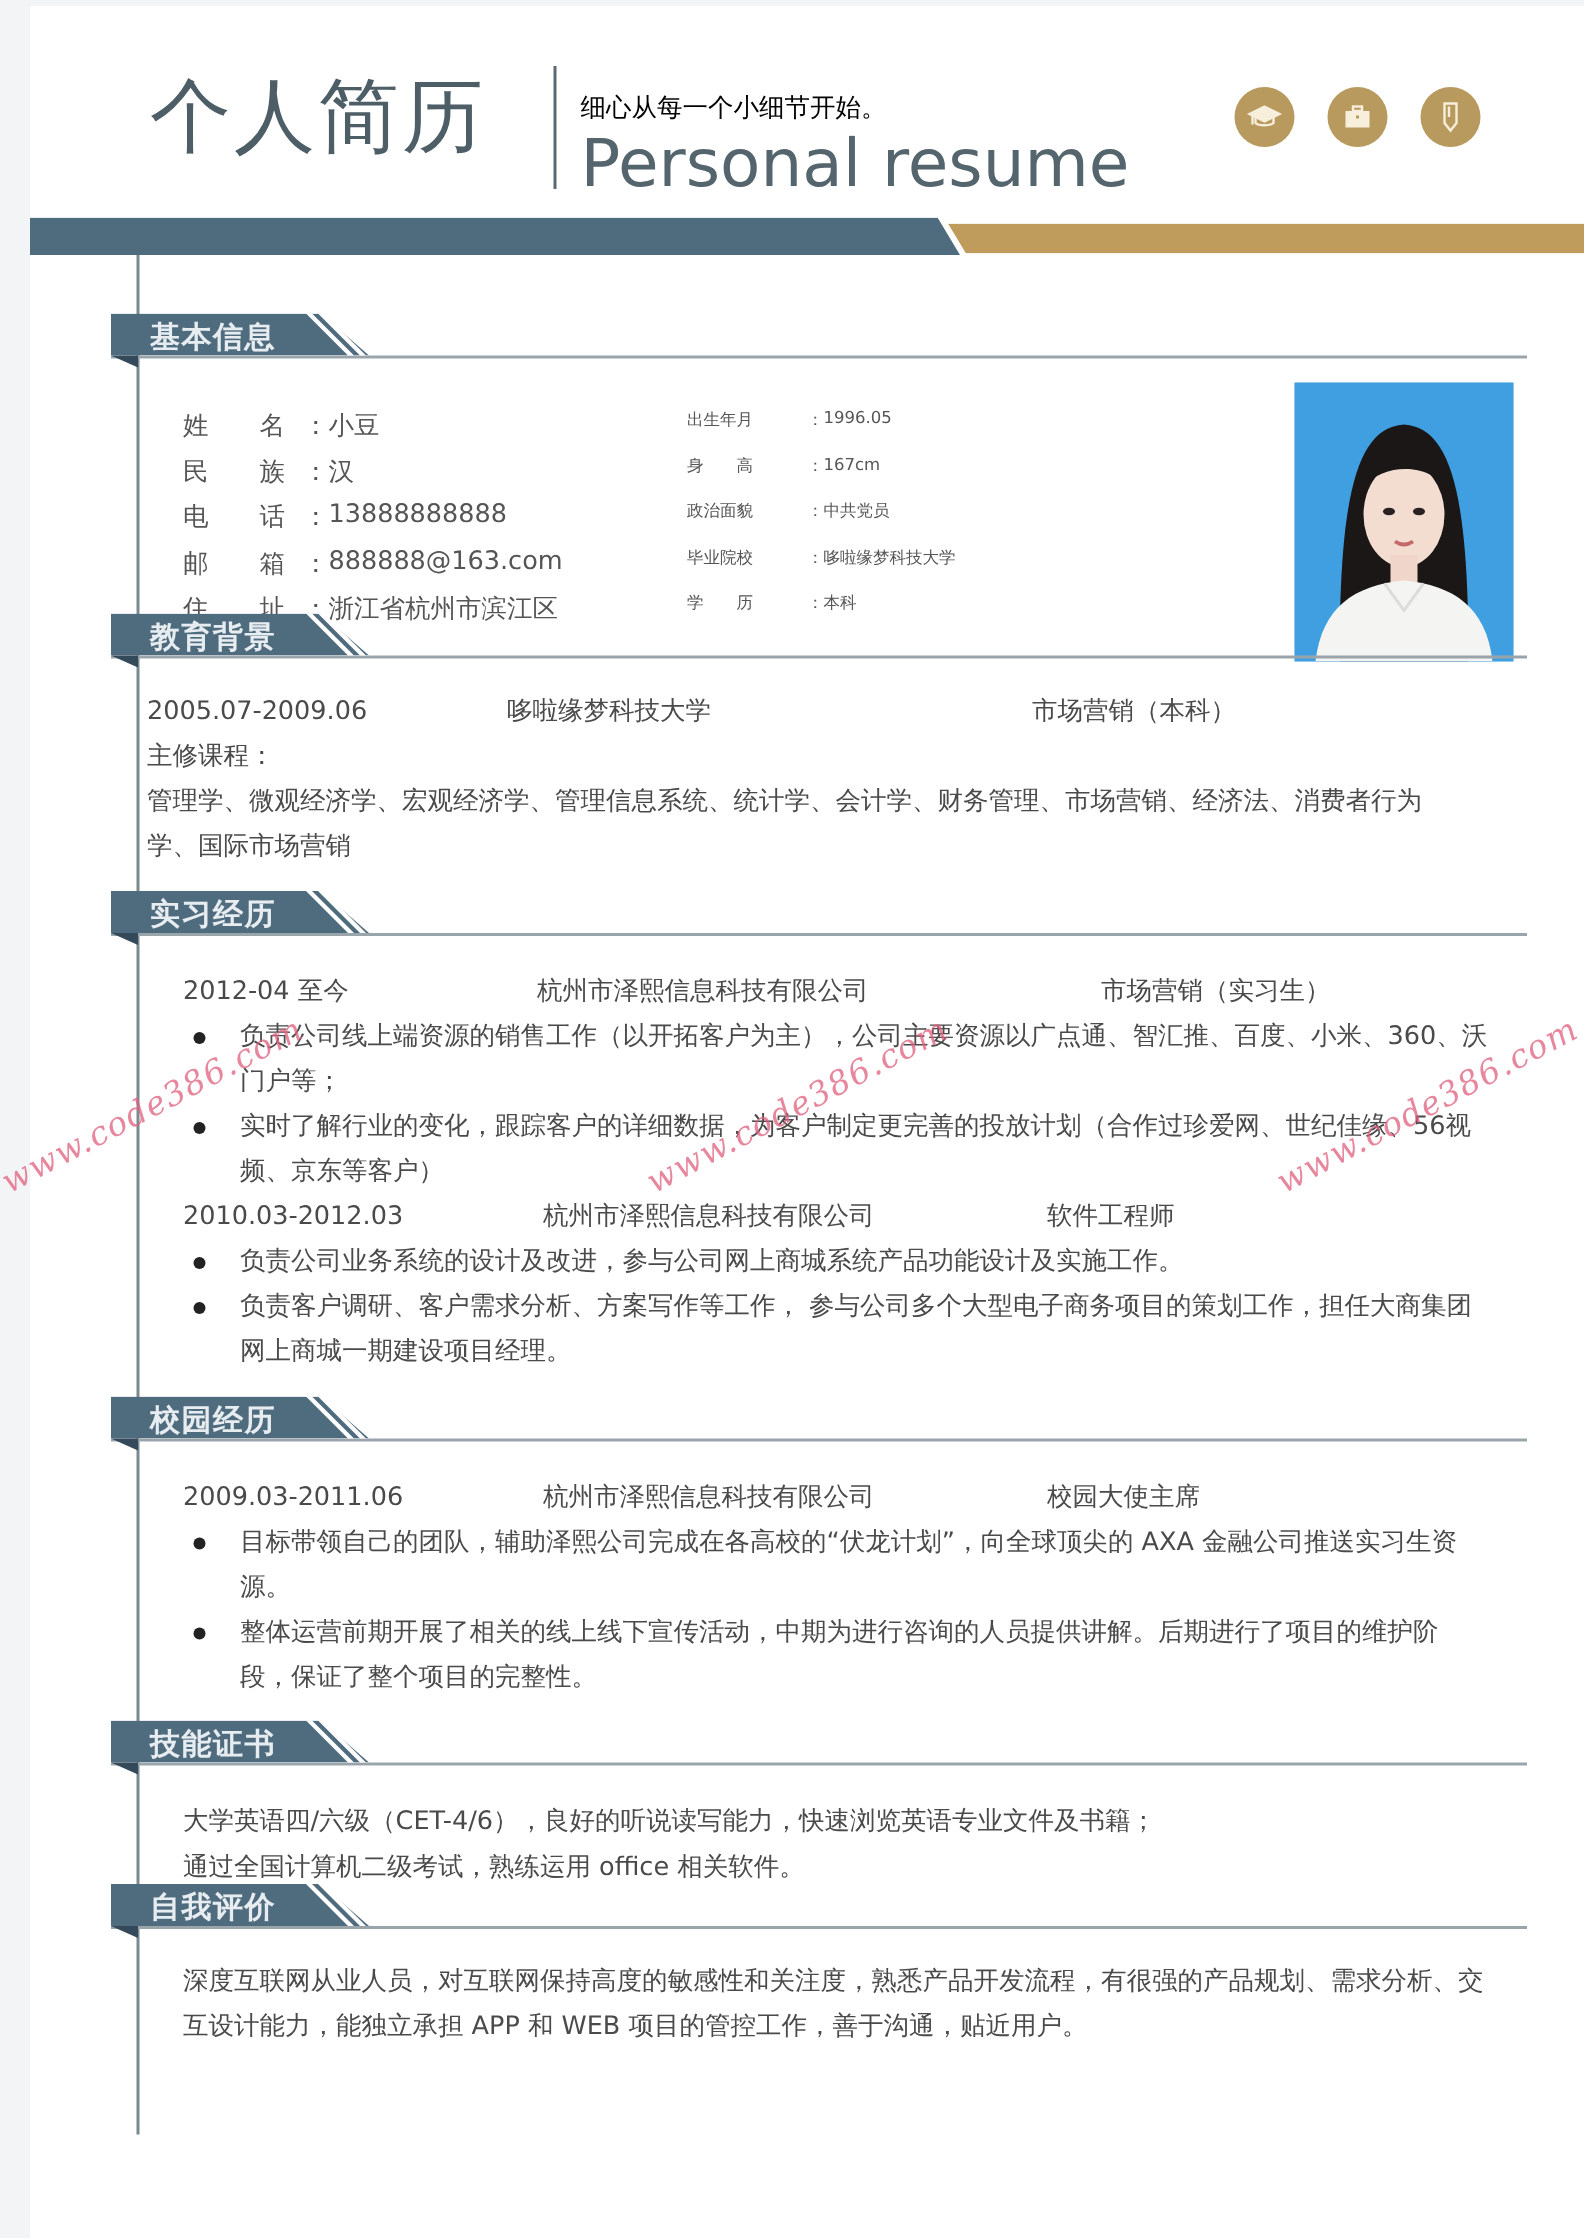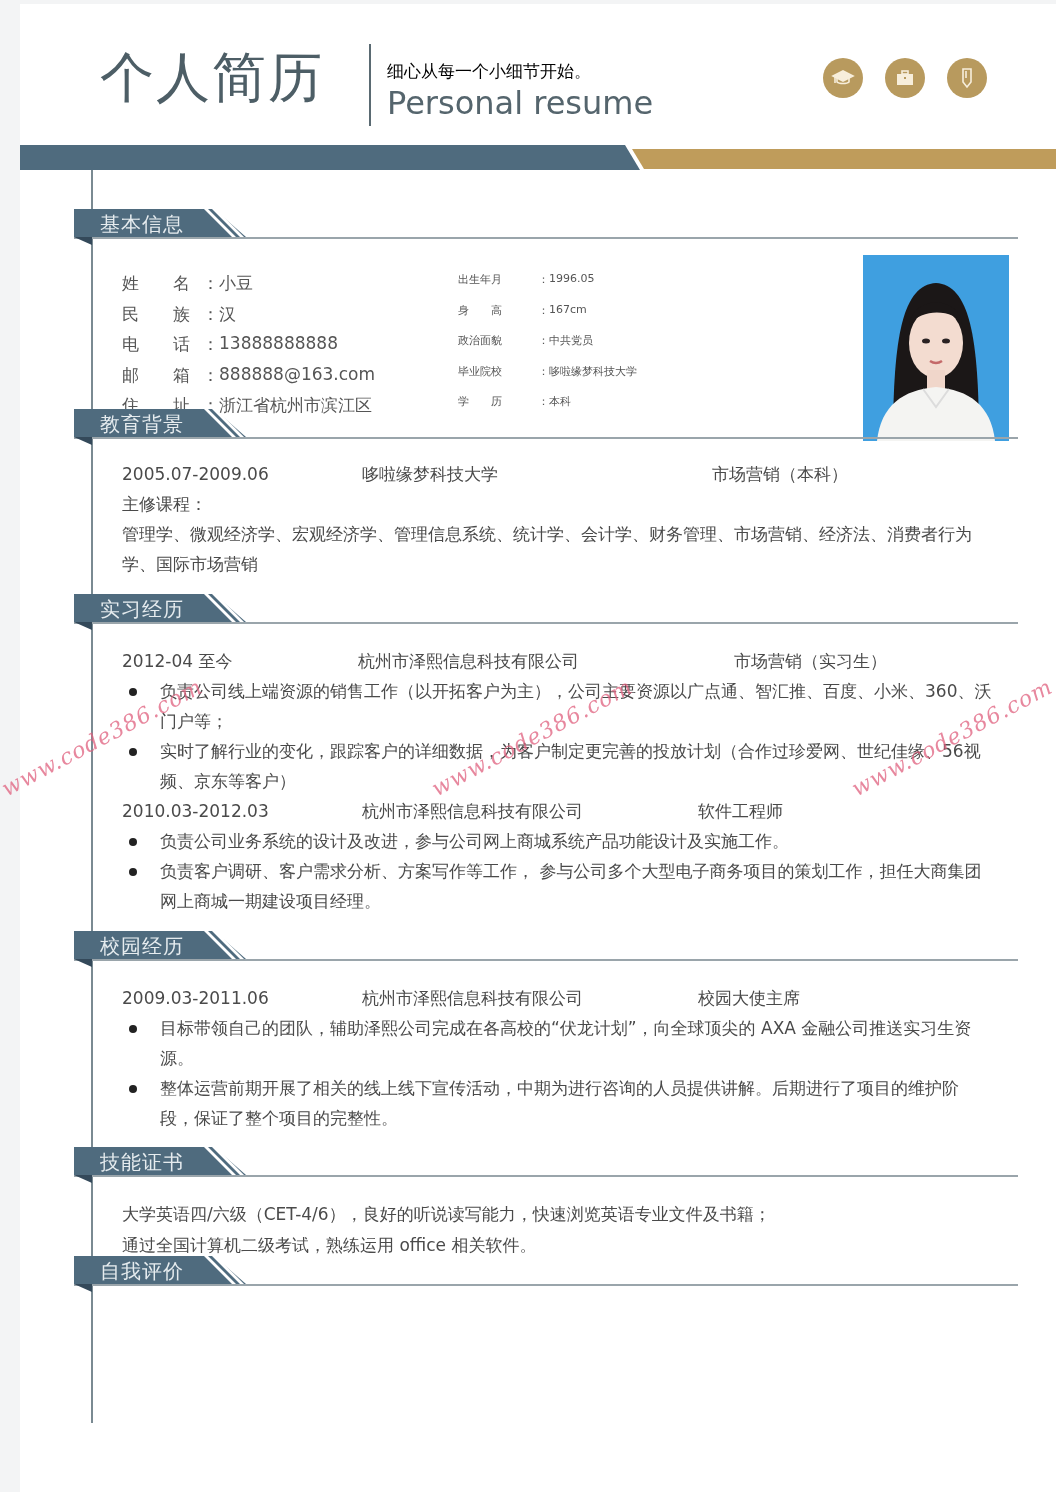--- a/index.html
+++ b/index.html
@@ -7,33 +7,33 @@
     width:1056px; height:1492px; background:#f3f4f5; position:relative; overflow:hidden;
     font-family:"DejaVu Sans","Liberation Sans",sans-serif; color:#444;
   }
   .page {
     position:absolute; left:20px; top:4px; width:1036px; height:1488px; background:#fff;
   }
   
   .title-cn { position:absolute; left:80px; top:38px; font-size:54px; letter-spacing:2px; color:#4d5e66; font-weight:400; }
   .title-divider { position:absolute; left:349px; top:40px; width:2px; height:82px; background:#5a6a72; }
   .slogan { position:absolute; left:367px; top:56px; font-size:17px; color:#000000; }
-  .subtitle-en { position:absolute; left:367px; top:80px; font-size:32px; color:#55656d; font-family:"DejaVu Sans",sans-serif; }
+  .subtitle-en { position:absolute; left:367px; top:80px; font-size:44px; color:#55656d; font-family:"DejaVu Sans",sans-serif; }
   .icons { position:absolute; left:803px; top:54px; display:flex; gap:22px; }
   .icon-circle { width:40px; height:40px; border-radius:50%; background:#b89a5e; display:flex; align-items:center; justify-content:center; }
   .icon-circle svg { width:24px; height:24px; }
   .band-blue { position:absolute; left:0; top:141px; width:620px; height:25px; background:#4f6b7e;
     clip-path:polygon(0 0, 605px 0, 620px 25px, 0 25px); }
   .band-gold { position:absolute; left:612px; top:145px; width:424px; height:20px; background:#bf9c5b;
     clip-path:polygon(0 0, 424px 0, 424px 20px, 12px 20px); }
   .timeline { position:absolute; left:71px; top:166px; width:2px; height:1253px; background:#7a8a92; }
 
   
   .section { position:absolute; left:54px; width:944px; }
-  .sec-head { position:relative; height:32px; }
+  .sec-head { position:relative; height:32px;font-weight:bold; }
   .sec-tab { position:absolute; left:0; top:0; width:172px; height:28px; background:#4f6b7e;
     clip-path:polygon(0 0, 140px 0, 172px 28px, 0 28px); }
   .sec-stripe1, .sec-stripe2 { position:absolute; top:0; width:4px; height:28px; background:#fff; transform:skewX(45deg); }
   .sec-stripe1 { left:144px; } .sec-stripe2 { left:152px; }
   .sec-title { position:absolute; left:26px; top:2px; font-size:20px; color:#e6ecef; letter-spacing:1px; }
   .sec-line { position:absolute; left:0; top:28px; width:944px; height:2px; background:#9aa5ab; }
   .sec-fold { position:absolute; left:0; top:28px; width:0; height:0; border-top:8px solid #34495a; border-left:18px solid transparent; }
 
   .body-text { font-size:17px; color:#4a4a4a; line-height:30px; }
   .row3 { position:relative; height:30px; }
@@ -168,21 +168,21 @@
 
   <div class="section" style="top:405px;">
     <div class="sec-head">
       <div class="sec-line"></div>
       <div class="sec-tab"></div>
       <div class="sec-stripe1"></div>
       <div class="sec-stripe2"></div>
       <div class="sec-fold"></div>
       <div class="sec-title">教育背景</div>
     </div>
-    <div class="body-text" style="margin-left:48px; margin-top:18px; width:870px;">
+    <div class="body-text" style="margin-left:24px; margin-top:18px; width:870px;">
       <div class="row3">
         <span style="left:0">2005.07-2009.06</span>
         <span style="left:240px">哆啦缘梦科技大学</span>
         <span style="left:590px">市场营销（本科）</span>
       </div>
       <div>主修课程：</div>
       <div>管理学、微观经济学、宏观经济学、管理信息系统、统计学、会计学、财务管理、市场营销、经济法、消费者行为学、国际市场营销</div>
     </div>
   </div>
 
@@ -250,18 +250,19 @@
 
   <div class="section" style="top:1252px;">
     <div class="sec-head">
       <div class="sec-line"></div>
       <div class="sec-tab"></div>
       <div class="sec-stripe1"></div>
       <div class="sec-stripe2"></div>
       <div class="sec-fold"></div>
       <div class="sec-title">自我评价</div>
     </div>
+    <div class="body-text" style="margin-left:48px; margin-top:18px; width:870px;">深度互联网从业人员，对互联网保持高度的敏感性和关注度，熟悉产品开发流程，有很强的产品规划、需求分析、交互设计能力，能独立承担 APP 和 WEB 项目的管控工作，善于沟通，贴近用户。</div>
   </div>
 </div>
 
 <div class="watermark" style="left:-10px; top:725px;">www.code386.com</div>
 <div class="watermark" style="left:420px; top:725px;">www.code386.com</div>
 <div class="watermark" style="left:840px; top:725px;">www.code386.com</div>
 
 </body></html>

